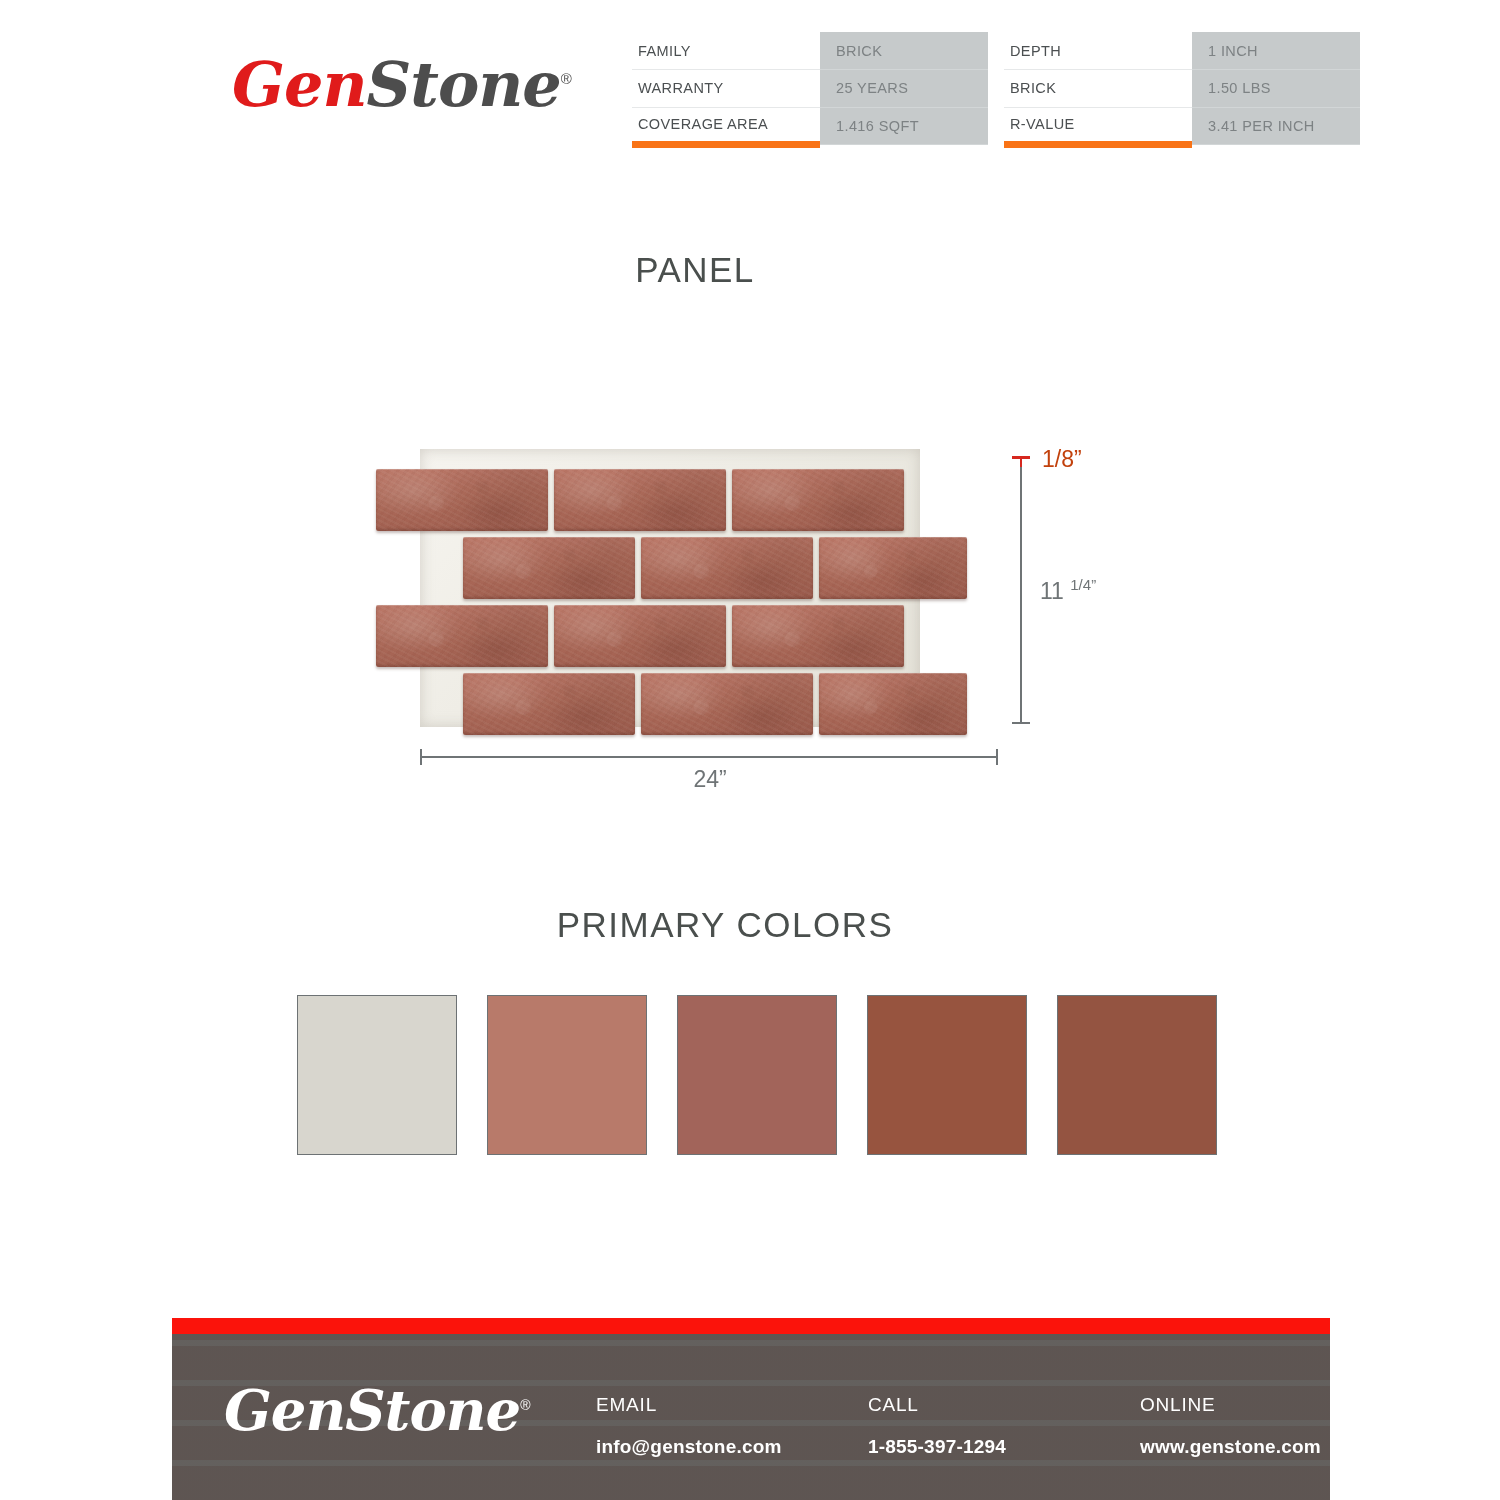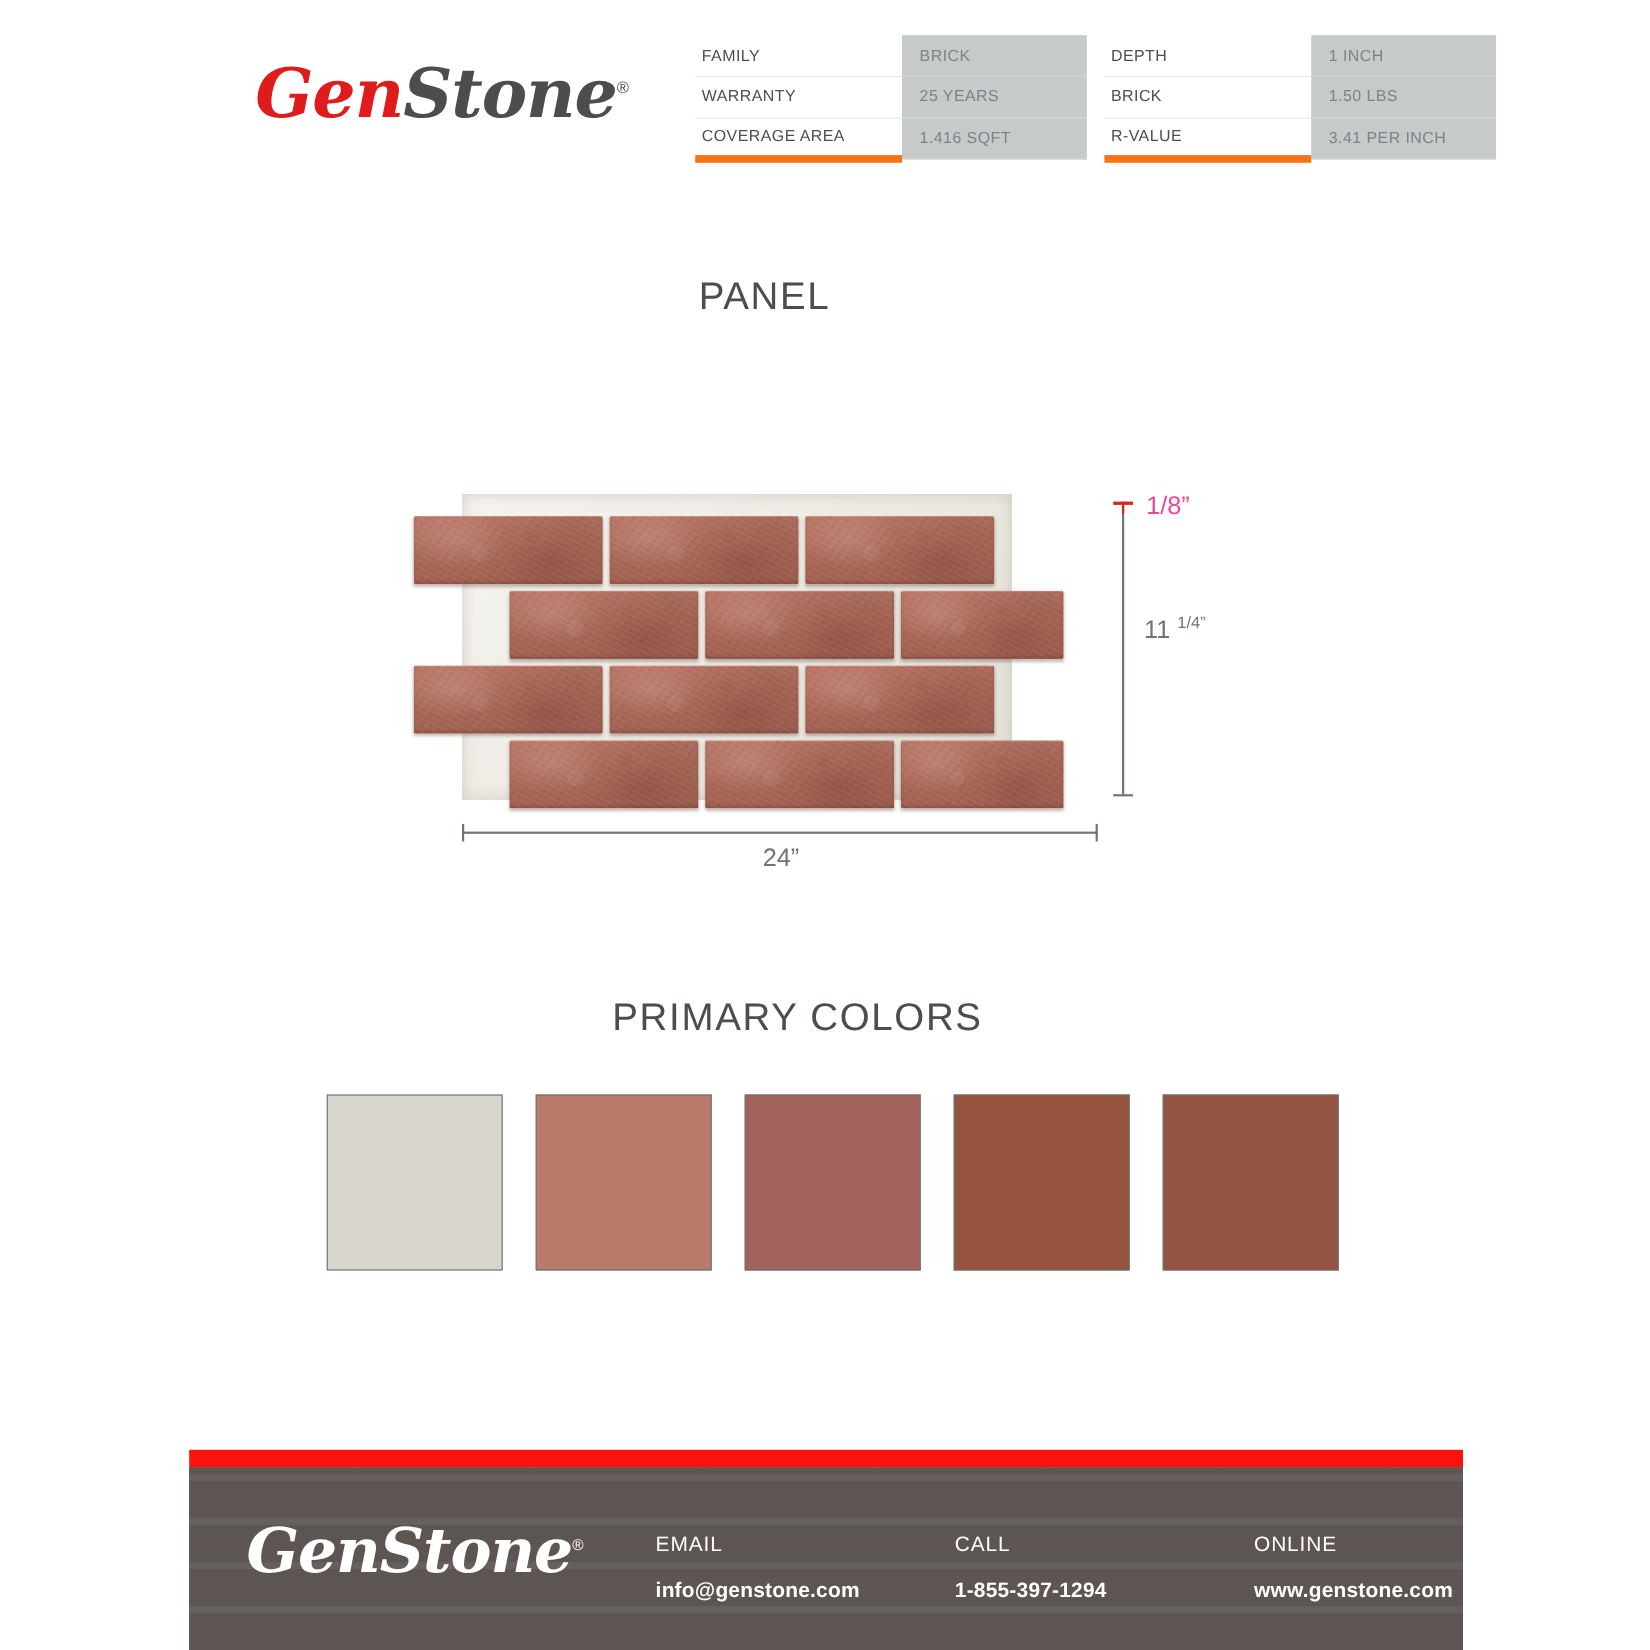--- a/index.html
+++ b/index.html
@@ -65,21 +65,21 @@
       repeating-linear-gradient(-52deg, rgba(110,55,40,.10) 0 3px, rgba(0,0,0,0) 3px 7px),
       radial-gradient(circle at 35% 55%, rgba(255,255,255,.10) 0 6%, rgba(0,0,0,0) 7%),
       radial-gradient(circle at 62% 30%, rgba(90,45,32,.12) 0 5%, rgba(0,0,0,0) 6%);
   }
 
   
   .dim-line-v { position:absolute; background:#6f7476; }
   .dim-line-h { position:absolute; background:#6f7476; }
   .dim-label { position:absolute; font-size: 23px; color:#6f7476; white-space:nowrap; }
   .dim-label sup { font-size: 15px; }
-  .dim-label-red { color:#ec4899; }
+  .dim-label-red { color:#c2410c; }
   .tick-red { position:absolute; background:#d6281f; }
 
   
   .swatches { position:absolute; left: 297px; top: 995px; display:flex; gap: 30px; }
   .swatch { width: 160px; height: 160px; border: 1.5px solid #6d7274; }
 
   
   .footer { position:absolute; left: 172px; top: 1318px; width: 1158px; height: 182px; }
   .footer-bar { position:absolute; left:0; top:0; width:100%; height: 16px; background:#fb130b; }
   .footer-body {
@@ -169,21 +169,21 @@
     <div class="brick" style="left:273px; top:226px; width:172px; height:62px;"></div>
     <div class="brick" style="left:451px; top:226px; width:148px; height:62px;"></div>
   </div>
 
   <div class="dim-line-v" style="left:1020px; top:458px; width:2px; height:265px;"></div>
   <div class="tick-red" style="left:1012px; top:456px; width:18px; height:3px;"></div>
   <div class="tick-red" style="left:1020px; top:456px; width:2px; height:11px;"></div>
   <div class="dim-label dim-label-red" style="left:1042px; top:446px;"><span>1/8”</span></div>
 
   <div class="dim-line-h" style="left:1012px; top:722px; width:18px; height:2px;"></div>
-  <div class="dim-label" style="left:1040px; top:558px;"><span>11</span> <sup>1/4”</sup></div>
+  <div class="dim-label" style="left:1040px; top:576px;"><span>11</span> <sup>1/4”</sup></div>
 
   <div class="dim-line-h" style="left:420px; top:756px; width:578px; height:2px;"></div>
   <div class="dim-line-v" style="left:420px; top:749px; width:2px; height:16px;"></div>
   <div class="dim-line-v" style="left:996px; top:749px; width:2px; height:16px;"></div>
   <div class="dim-label" style="left:0; top:766px; width:1420px; text-align:center;"><span>24”</span></div>
 
   <div class="section-title" id="colors-title">PRIMARY COLORS</div>
 
   <div class="swatches">
     <div class="swatch" style="background:#d8d6ce;"></div>

